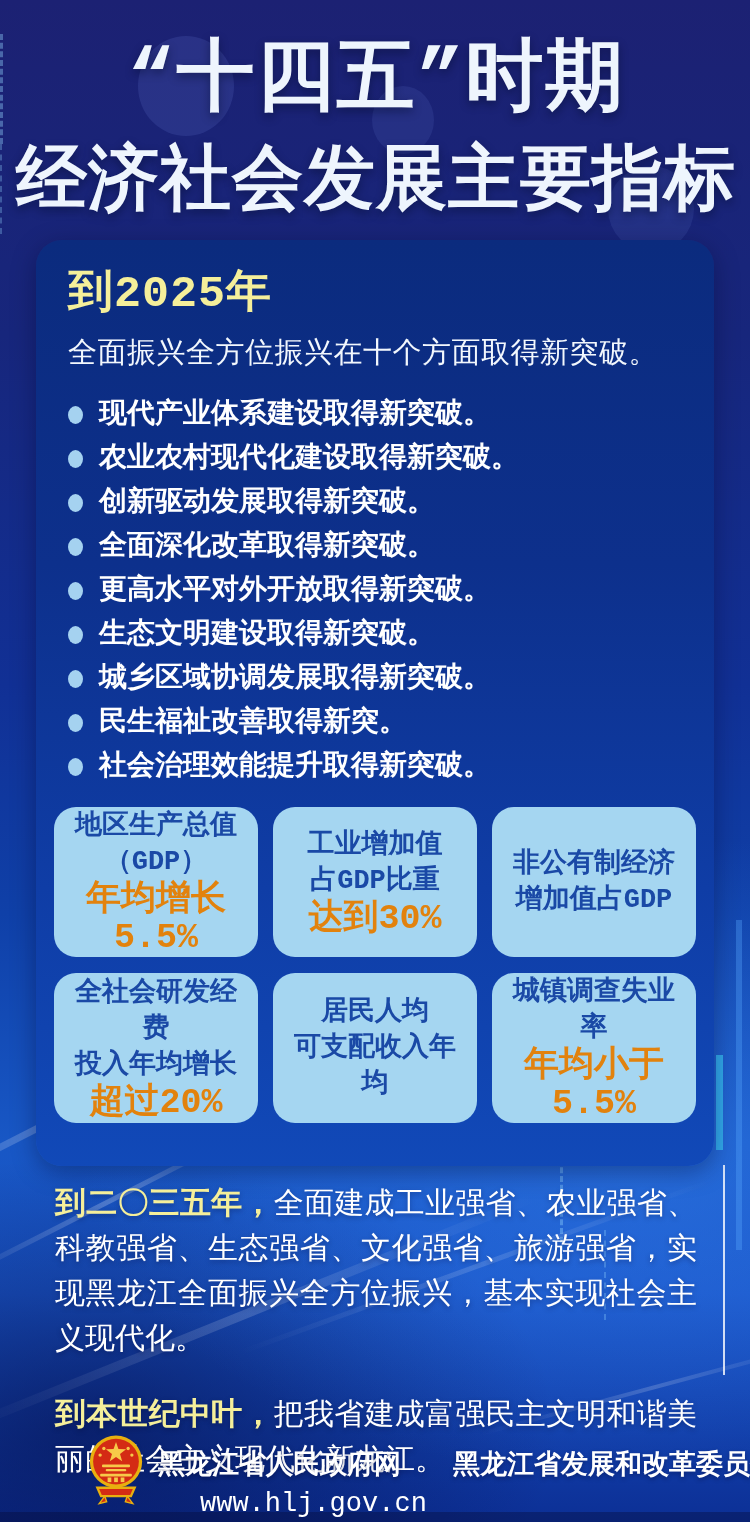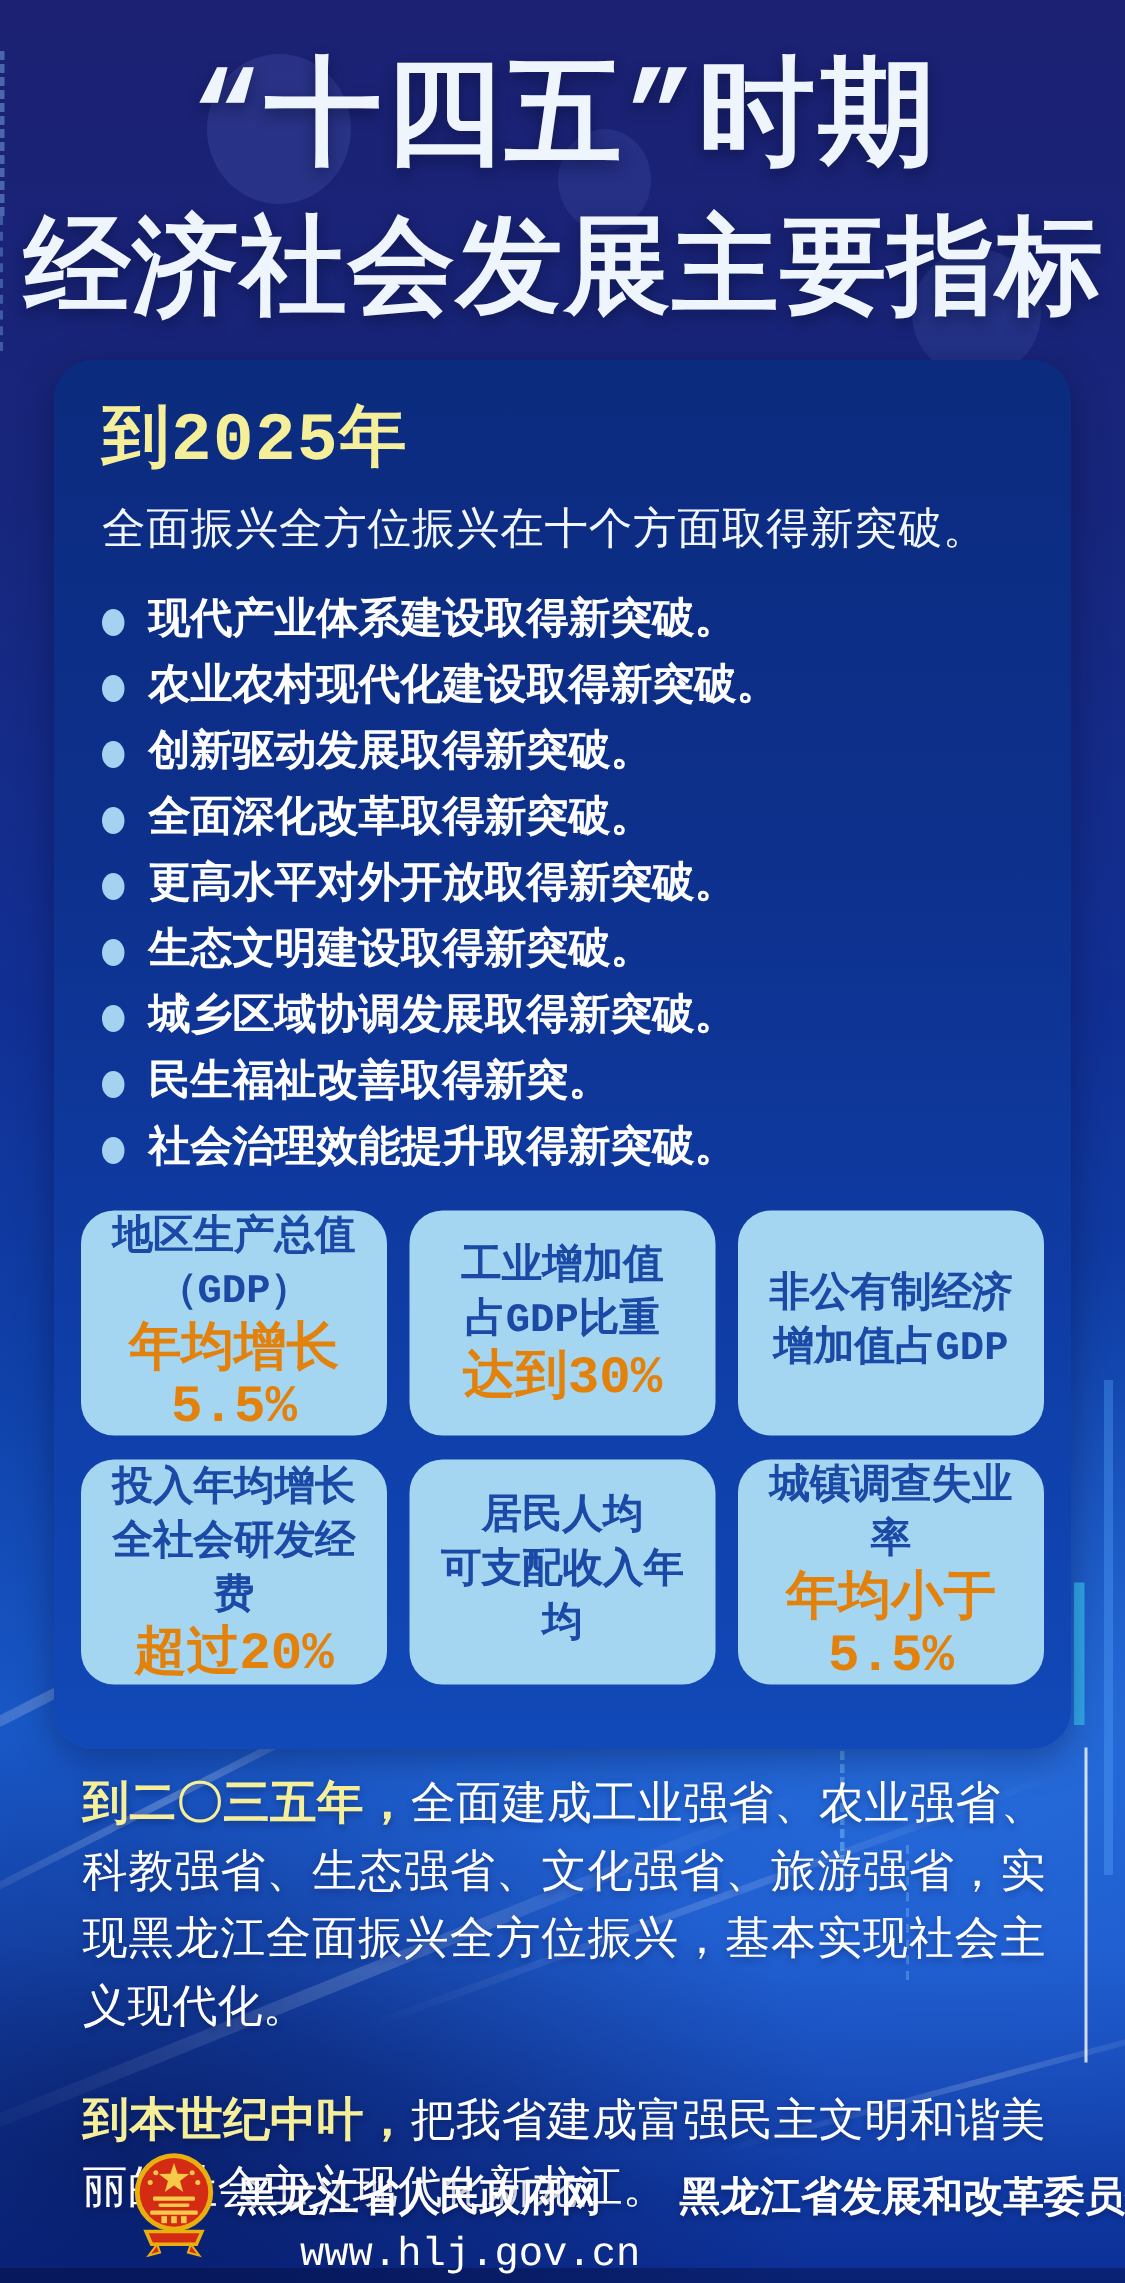--- a/index.html
+++ b/index.html
@@ -174,22 +174,22 @@
           <div class="stat-value">达到30%</div>
         </div>
         <div class="stat">
           <div class="stat-title">
               <span class="stat-line">非公有制经济</span>
               <span class="stat-line">增加值占GDP</span>
             </div>
         </div>
         <div class="stat">
           <div class="stat-title">
+              <span class="stat-line">全社会研发经费</span>
               <span class="stat-line">投入年均增长</span>
-              <span class="stat-line">全社会研发经费</span>
             </div>
           <div class="stat-value">超过20%</div>
         </div>
         <div class="stat">
           <div class="stat-title">
               <span class="stat-line">居民人均</span>
               <span class="stat-line">可支配收入年均</span>
             </div>
         </div>
         <div class="stat">

